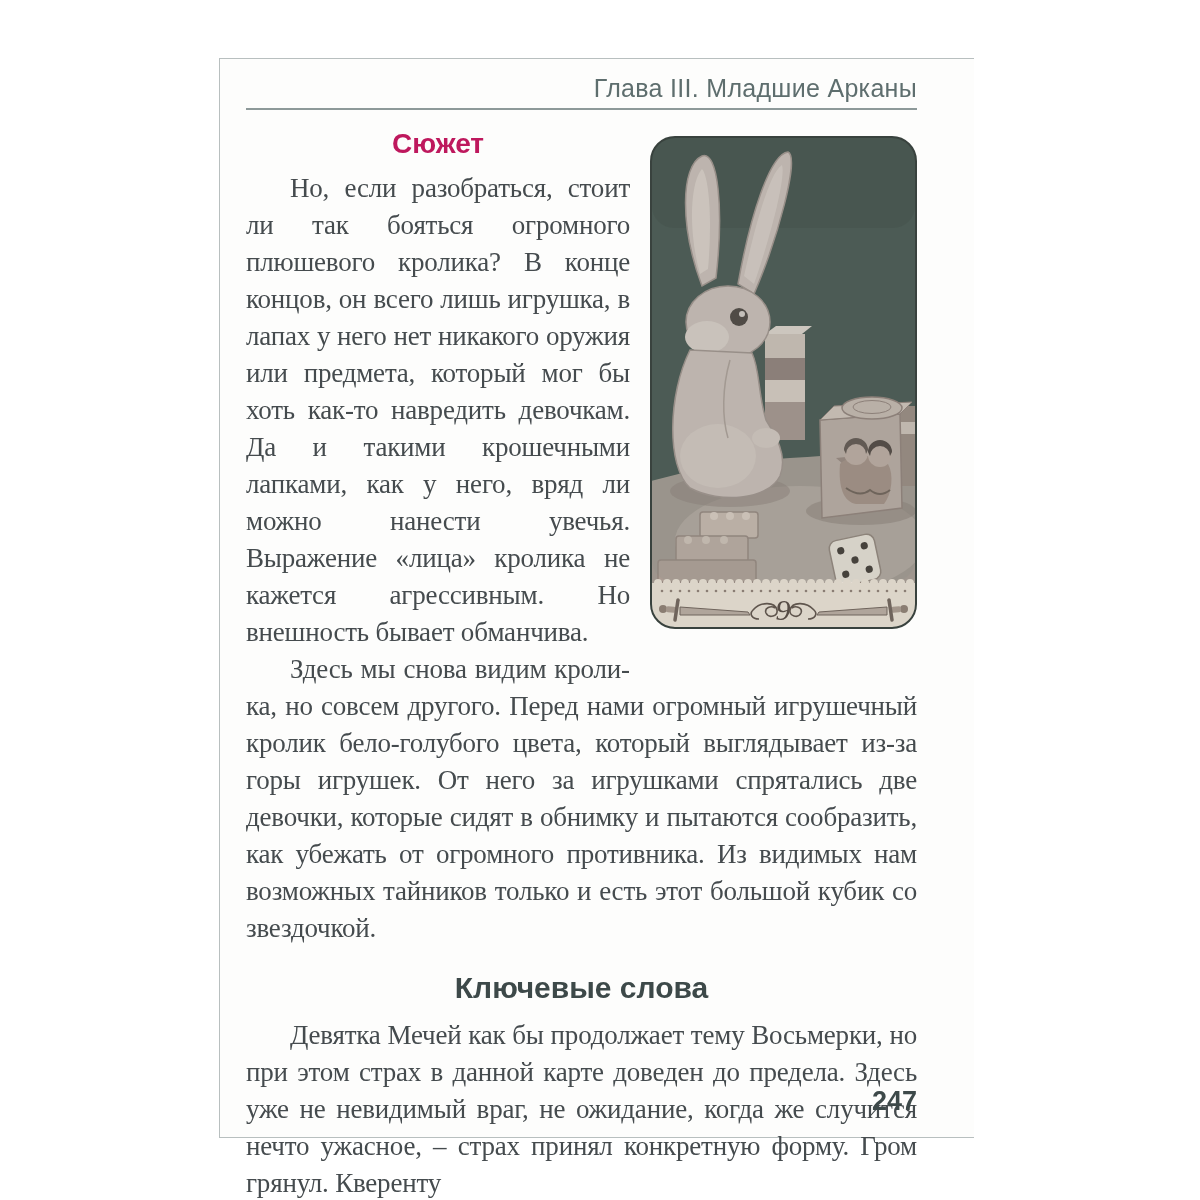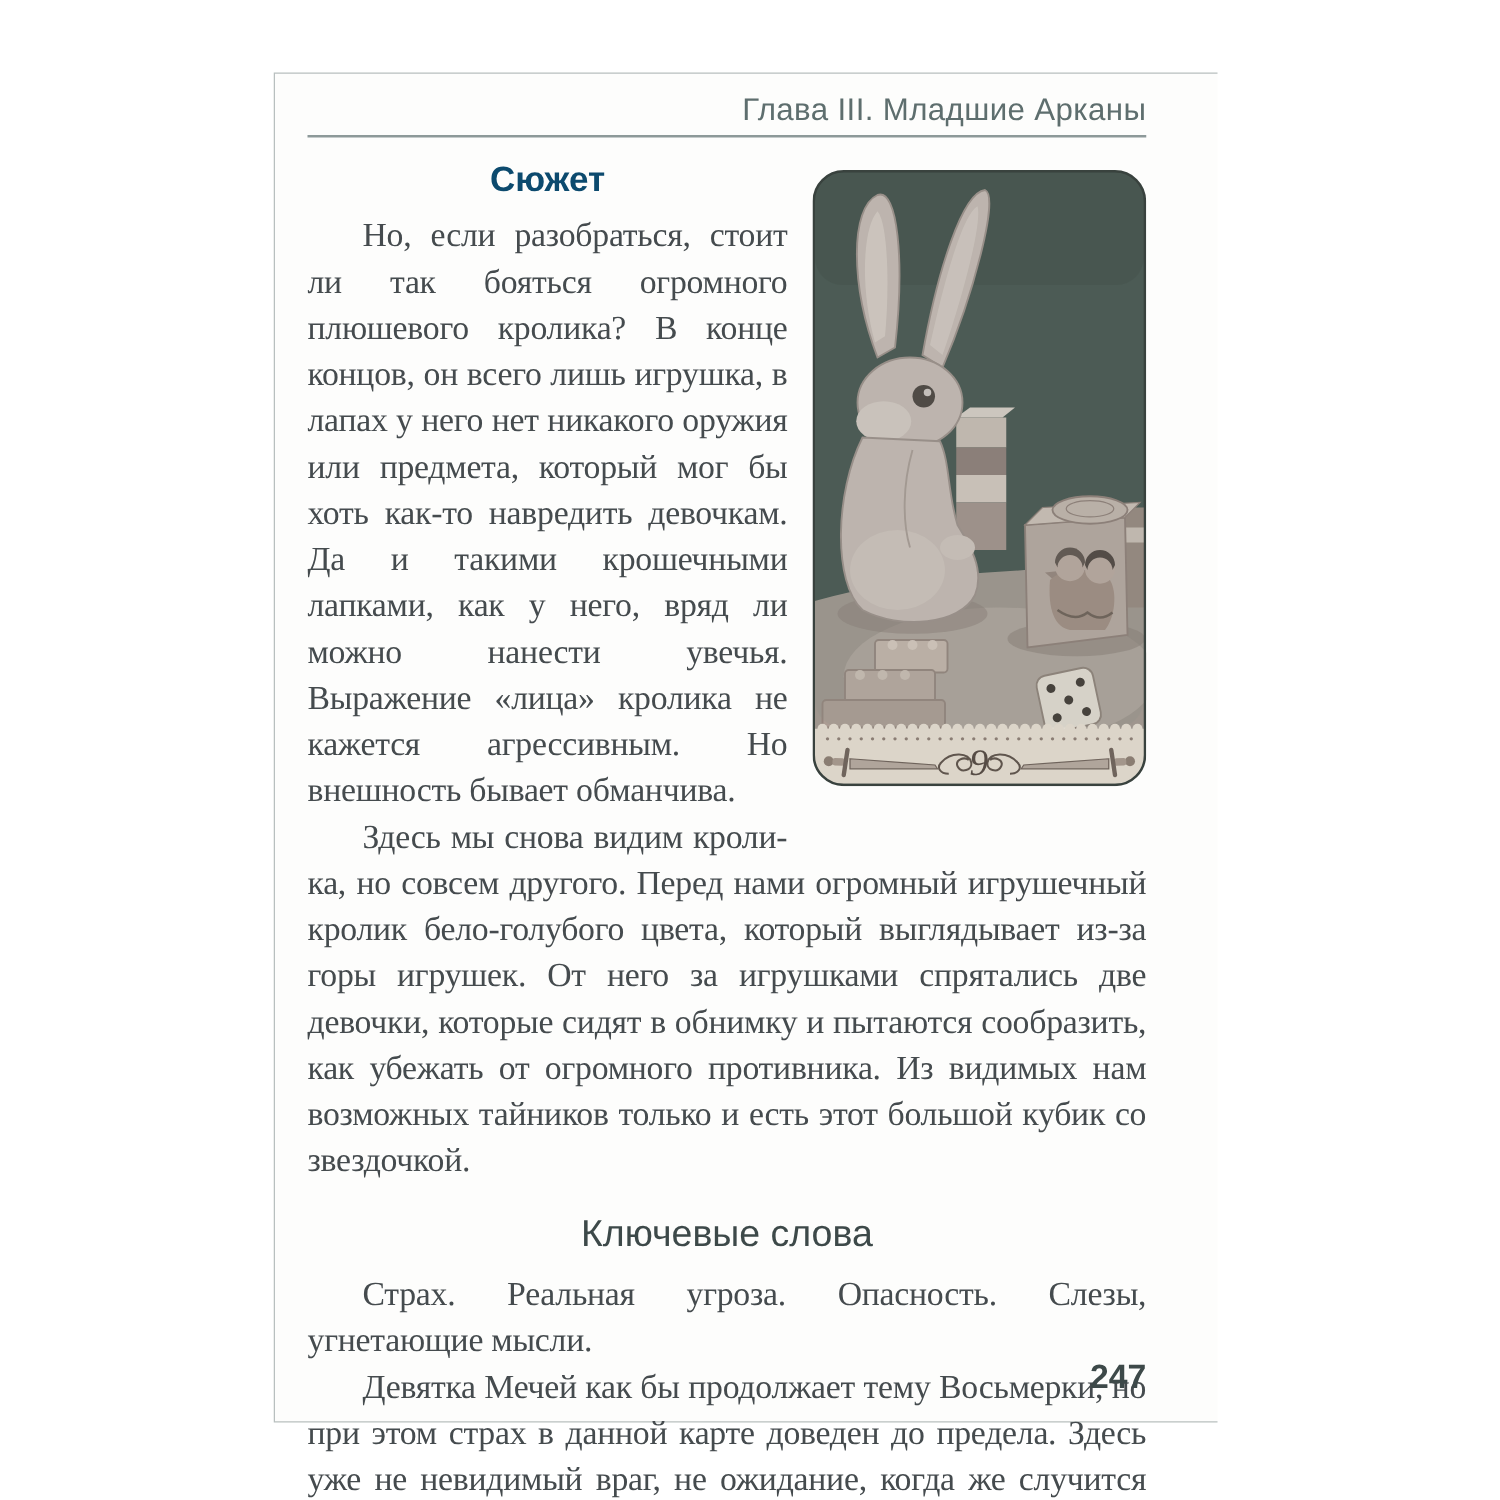--- a/index.html
+++ b/index.html
@@ -57,28 +57,28 @@
     color: #3d4949;
     letter-spacing: 0.5px;
     margin: 10px 0 0 0;
     line-height: 40px;
   }
   .section-heading {
     text-align: center;
     font-family: "Liberation Sans", sans-serif;
     font-weight: bold;
     font-size: 28px;
-    color: #0c4a6e;
+    color: #be185d;
     margin: 18px 0 10px 0;
     line-height: 32px;
   }
   .sub-heading {
     text-align: center;
     font-family: "Liberation Sans", sans-serif;
-    font-weight: normal;
+    font-weight: bold;
     font-size: 30px;
     color: #3d4949;
     margin: 24px 0 12px 0;
     line-height: 34px;
     clear: both;
   }
   p.body {
     font-size: 27px;
     line-height: 37px;
     color: #454b4e;
@@ -279,21 +279,20 @@
           <rect x="1" y="1" width="265" height="491" rx="24" fill="none" stroke="#39423e" stroke-width="2"></rect>
         </svg>
       </figure>
 
 
       <h2 class="section-heading">Сюжет</h2>
       <p class="body">Но, если разобраться, стоит ли так бояться огромного плюшевого кролика? В конце концов, он всего лишь игрушка, в лапах у него нет никакого оружия или пред­мета, который мог бы хоть как-то навредить девочкам. Да и та­кими крошечными лапками, как у него, вряд ли можно нанести увечья. Выражение «лица» кролика не кажется агрессивным. Но внешность бывает обманчива.</p>
       <p class="body">Здесь мы снова видим кроли­ка, но совсем другого. Перед нами огромный игрушечный кролик бело-голубого цвета, который вы­глядывает из-за горы игрушек. От него за игрушками спрятались две девочки, которые сидят в обнимку и пытаются сообразить, как убе­жать от огромного противника. Из видимых нам возможных тайников только и есть этот большой кубик со звездочкой.</p>
 
       <h2 class="sub-heading">Ключевые слова</h2>
-      <p class="body">Страх. Реальная угроза. Опасность. Слезы, угнетающие мысли.</p>
 
       <p class="body">Девятка Мечей как бы продолжает тему Восьмерки, но при этом страх в данной карте доведен до предела. Здесь уже не невидимый враг, не ожидание, когда же случится нечто ужас­ное, – страх принял конкретную форму. Гром грянул. Кверенту</p>
 
     </div>
 
     <div class="page-number">247</div>
   </div>
 </div>
 
 </body></html>

